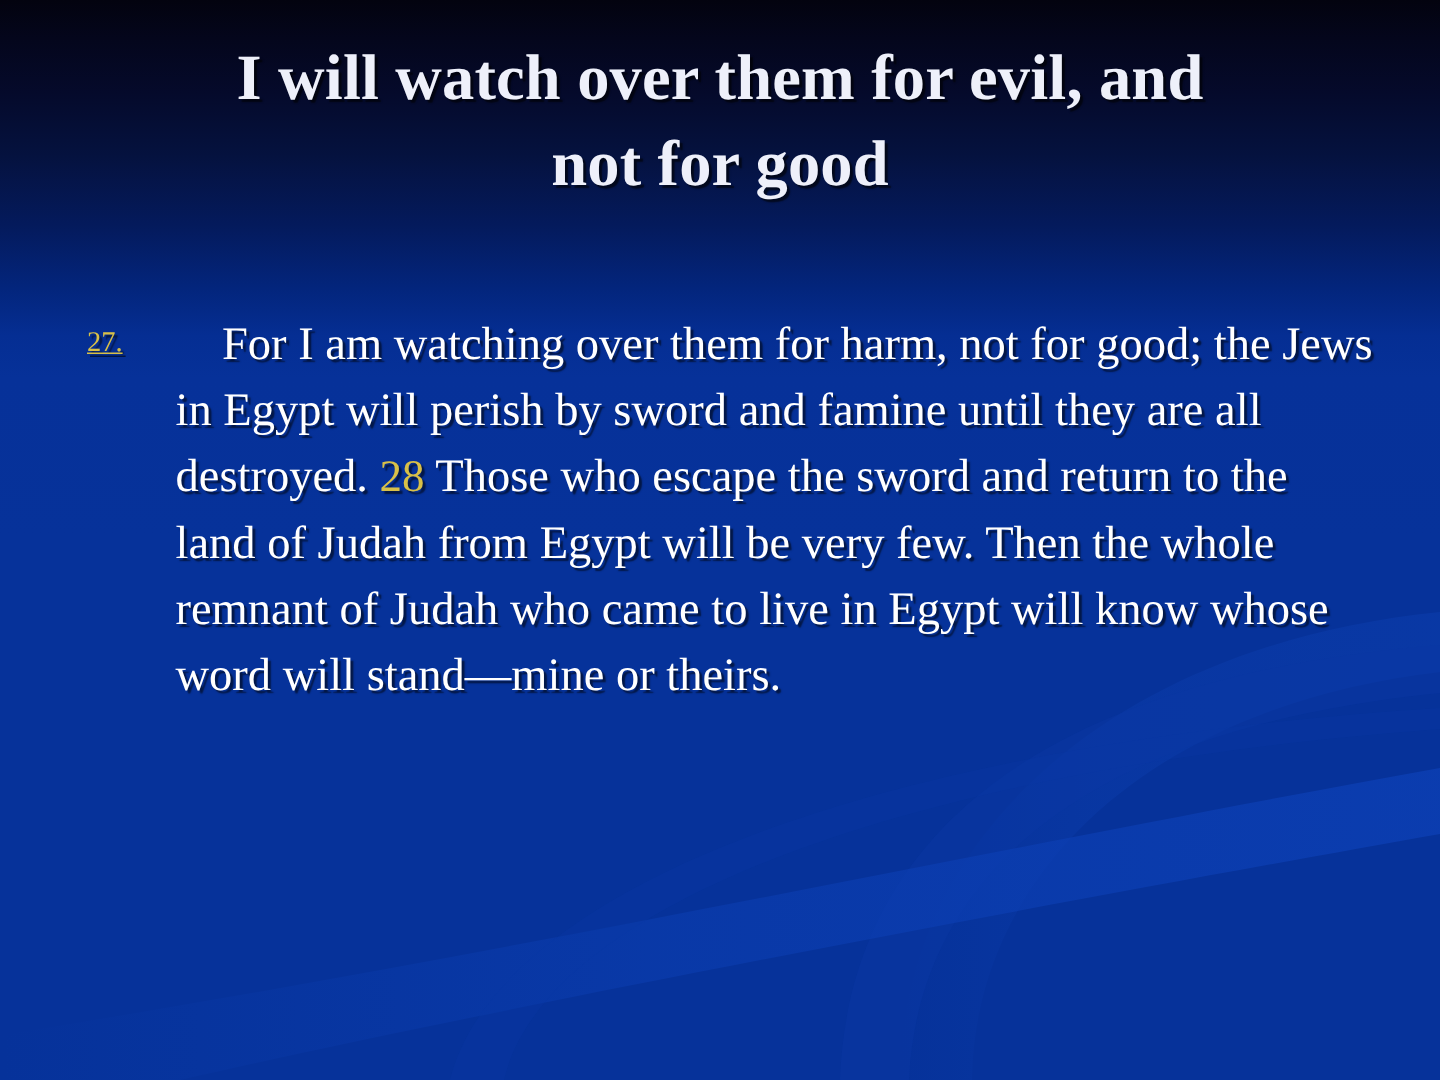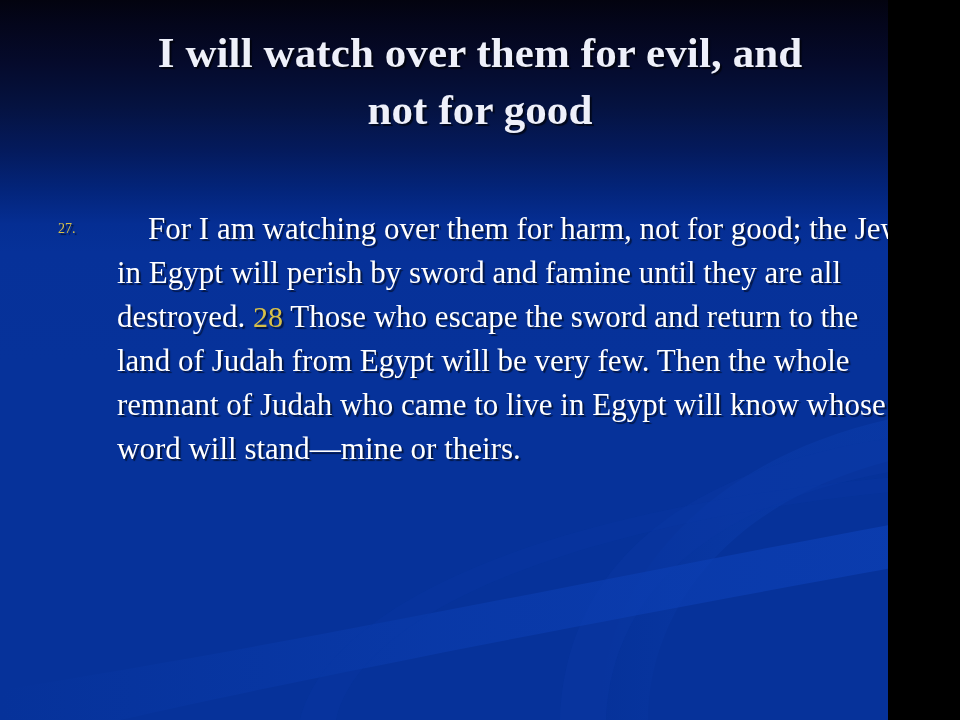--- a/index.html
+++ b/index.html
@@ -2,21 +2,21 @@
 <html><head>
 <meta charset="utf-8">
 <style>
   html, body {
     margin: 0;
     padding: 0;
     background: #000;
   }
   #slide {
     position: relative;
-    width: 888px;
+    width: 960px;
     height: 720px;
     overflow: hidden;
     font-family: "Liberation Serif", "DejaVu Serif", serif;
     
     background-image: linear-gradient(
         to bottom,
         #03030f 0px,
         #04061c 26px,
         #050a2b 62px,
         #05123f 104px,
@@ -70,24 +70,25 @@
     font-size: 31px;
     line-height: 44px;
     color: #ffffff;
     text-shadow: 2px 2px 1px rgba(0,0,0,0.55);
     text-align: left;
   }
   .verse-num-lead {
     position: absolute;
     left: 0;
     top: 0;
-    font-size: 14px;
+    font-size: 19px;
     line-height: 44px;
     color: #d8c048;
     text-shadow: 2px 2px 1px rgba(0,0,0,0.55);
+    text-decoration: underline;
   }
   .verse-indent {
     display: inline-block;
     width: 31px;
   }
   .verse-num-inline {
     font-size: 30px;
     color: #d8c048;
     text-shadow: 2px 2px 1px rgba(0,0,0,0.55);
   }

